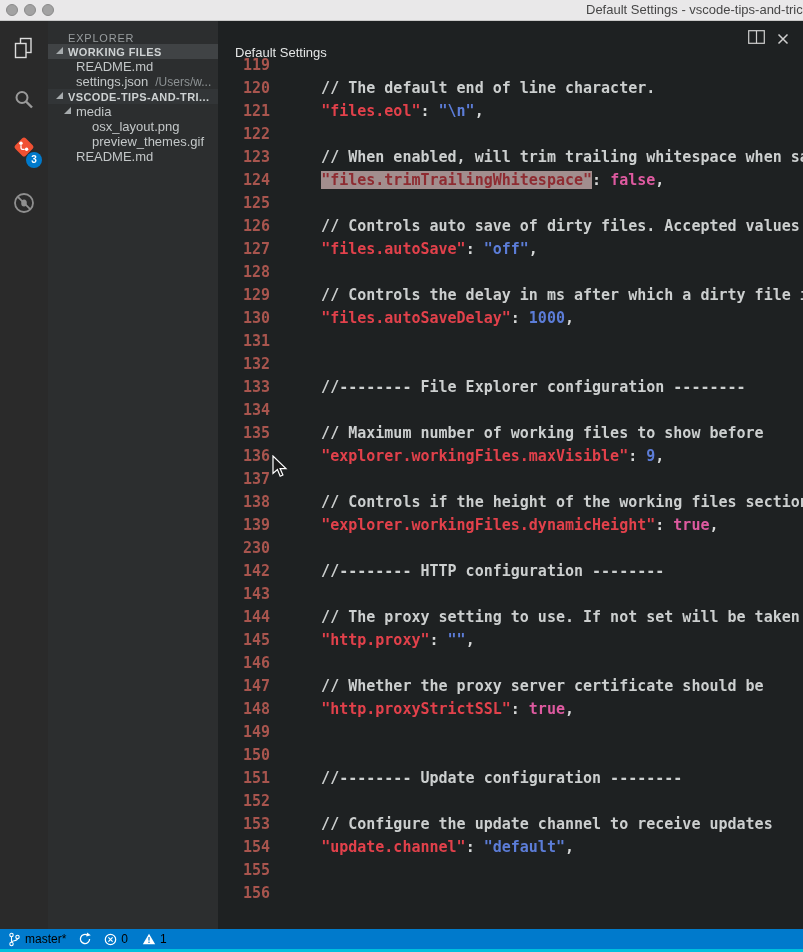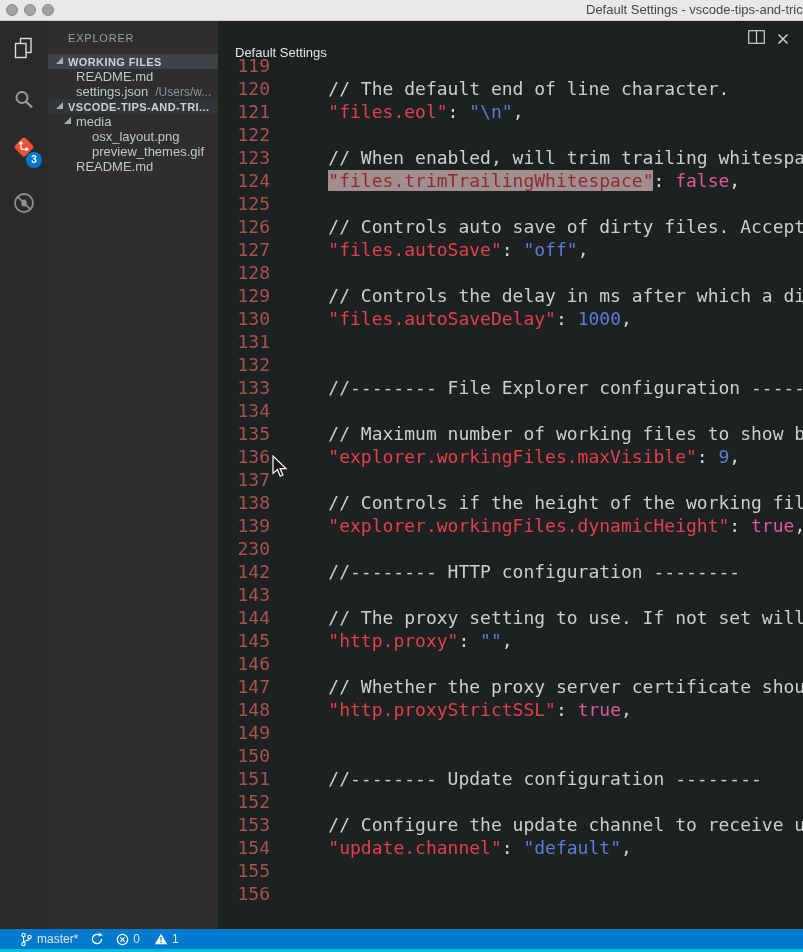--- a/index.html
+++ b/index.html
@@ -17,49 +17,49 @@
   
   .main{position:absolute;top:20px;left:0;right:0;bottom:23px;display:flex;}
   
   .activitybar{width:48px;flex:0 0 48px;background:#2a2a2a;position:relative;}
   .ab-item{position:absolute;left:0;width:48px;height:44px;display:flex;align-items:center;justify-content:center;}
   .ab-files{top:6px;}  .ab-search{top:58px;}  .ab-git{top:105px;}  .ab-debug{top:161px;}
   .badge{position:absolute;right:6px;bottom:1px;width:16px;height:16px;border-radius:50%;
     background:var(--accent,#007acc);color:#fff;font-size:10px;line-height:16px;text-align:center;font-weight:bold;}
   
   .sidebar{flex:0 0 170px;width:170px;background:#2c2e2f;color:#c3c7c8;font-size:13px;overflow:hidden;}
-  .sidebar-title{height:34px;line-height:36px;padding-left:20px;font-size:11px;letter-spacing:0.8px;color:#989d9f;}
+  .sidebar-title{height:24px;line-height:36px;padding-left:20px;font-size:11px;letter-spacing:0.8px;color:#989d9f;}
   .srow{height:15px;line-height:22px;display:flex;align-items:center;white-space:nowrap;overflow:hidden;box-sizing:border-box;}
   .sec-header{font-size:11px;font-weight:bold;letter-spacing:0.4px;color:#ced2d3;padding-left:8px;}
   .sec-wf{background:#404345;}
   .sec-folder{background:#323537;}
   .twisty{display:inline-block;width:0;height:0;border-left:7px solid transparent;border-bottom:7px solid #a6abad;margin-right:5px;position:relative;top:-1px;flex:0 0 auto;}
   .pad-16{padding-left:16px;} .pad-28{padding-left:28px;} .pad-44{padding-left:44px;}
   .file-path{margin-left:7px;color:#8d9294;font-size:12px;}
   
   .editor{flex:1;position:relative;background:#1e2122;overflow:hidden;}
   .editor-titlebar{height:34px;position:relative;}
   .editor-title{position:absolute;left:17px;top:16px;line-height:34px;font-size:13px;color:#e4e6e6;white-space:nowrap;}
   .split-btn{position:absolute;right:38px;top:10px;cursor:pointer;}
   .close-btn{position:absolute;right:14px;top:11px;cursor:pointer;}
   .code-area{position:absolute;top:34px;left:0;right:0;bottom:0;overflow:hidden;
-    font-family:"DejaVu Sans Mono","Liberation Mono",monospace;font-size:18px;}
+    font-family:"DejaVu Sans Mono","Liberation Mono",monospace;font-size:15px;font-weight:bold;}
   .code-line{height:23px;line-height:23px;display:flex;white-space:pre;}
   .gutter{flex:0 0 52px;text-align:right;color:var(--line-number,#a8554e);}
   .code-text{padding-left:15px;}
   .tok-comment{color:var(--comment,#cccfcf);}
   .tok-key{color:var(--key-red,#e2414b);}
   .tok-punct{color:#d6d8d8;}
   .tok-string{color:var(--value-blue,#5c7dd8);}
   .tok-number{color:var(--value-blue,#5c7dd8);}
   .tok-bool{color:var(--bool-pink,#de5aa0);}
   .tok-hl{background:var(--highlight-bg,#a28e8e);color:#8e2b31;}
   
   .statusbar{position:absolute;left:0;right:0;bottom:3px;height:20px;background:var(--accent,#007acc);
-    display:flex;align-items:center;padding-left:20px;color:#e5e5e5;font-size:12px;z-index:4;margin-top:45px;}
+    display:flex;align-items:center;padding-left:8px;color:#000000;font-size:12px;z-index:4;margin-top:45px;}
   .sb-item{display:flex;align-items:center;margin-right:12px;gap:4px;}
   .sb-count{margin-right:10px;}
   .bottom-strip{position:absolute;left:0;right:0;bottom:0;height:3px;background:var(--strip,#00c0dd);z-index:4;}
   
   .mouse-cursor{position:absolute;left:272px;top:455px;z-index:20;pointer-events:none;}
 </style>
 </head>
 <body>
 
 <div class="titlebar">

